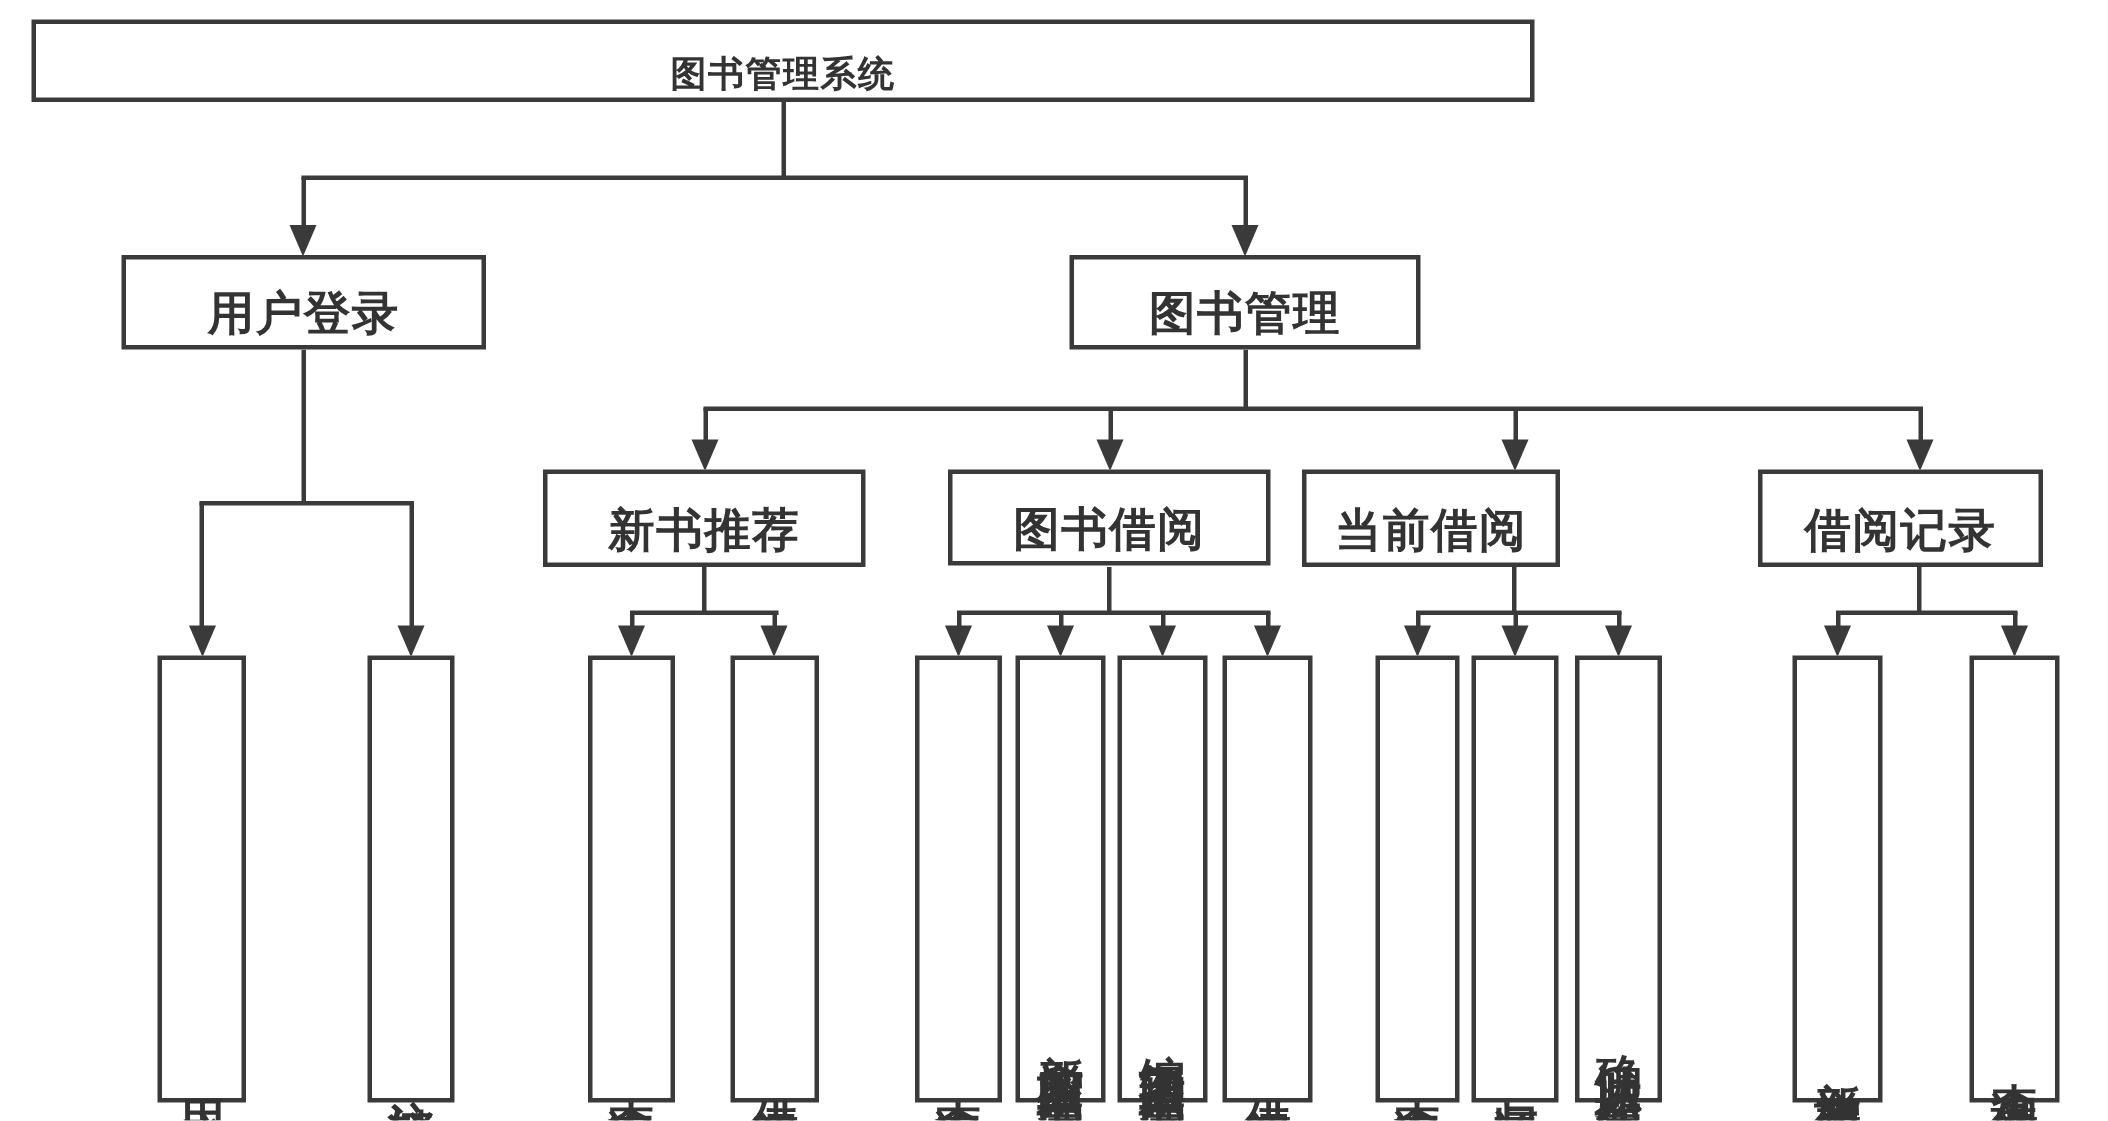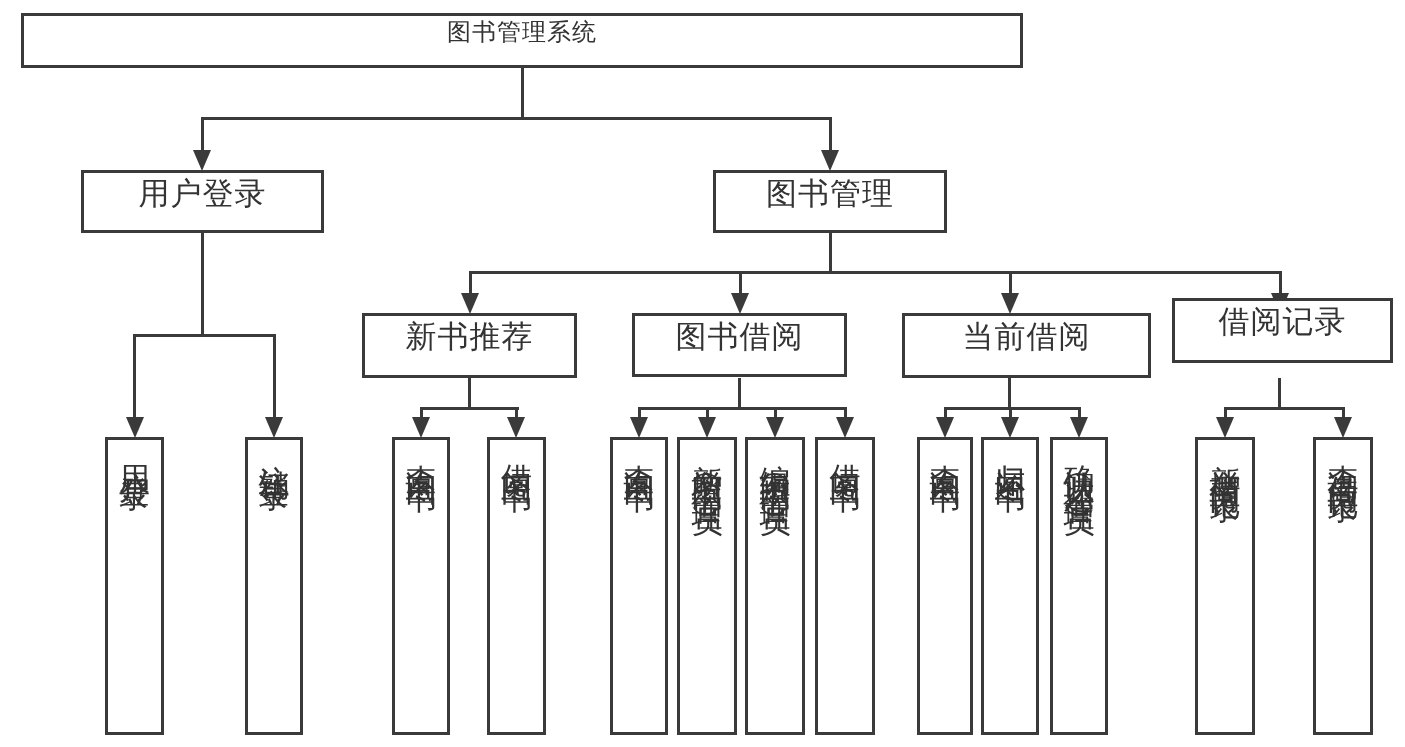--- a/index.html
+++ b/index.html
@@ -16,22 +16,23 @@
     position:relative;
     width:1405px;height:747px;
     background:var(--box-bg);
     overflow:hidden;
   }
   
   .node{
     position:absolute;
     background:var(--box-bg);
     border:3px solid var(--line);
-    display:flex;align-items:flex-start;justify-content:center;
+    display:flex;align-items:flex-end;justify-content:center;
     color:var(--text);
+    font-weight:bold;
   }
   .node .lbl{
     color:var(--text);
     font-size:31px;
     letter-spacing:1px;
     white-space:nowrap;
   }
   .node.root .lbl{font-size:24px;}
   .node.leaf .lbl{
     writing-mode:vertical-rl;
@@ -119,24 +120,24 @@
   <div class="node" style="left:713px;top:170px;width:234px;height:63px">
     <span class="lbl">图书管理</span>
   </div>
 
   <div class="node" style="left:362px;top:313px;width:215px;height:65px">
     <span class="lbl">新书推荐</span>
   </div>
   <div class="node" style="left:632px;top:313px;width:215px;height:64px">
     <span class="lbl">图书借阅</span>
   </div>
-  <div class="node" style="left:902px;top:313px;width:249px;height:65px">
+  <div class="node" style="left:868px;top:313px;width:172px;height:65px">
     <span class="lbl">当前借阅</span>
   </div>
-  <div class="node" style="left:1172px;top:298px;width:221px;height:65px">
+  <div class="node" style="left:1172px;top:313px;width:190px;height:65px">
     <span class="lbl">借阅记录</span>
   </div>
 
   <div class="node leaf" style="left:105px;top:437px;width:59px;height:298px">
     <span class="lbl">用户登录</span>
   </div>
   <div class="node leaf" style="left:245px;top:437px;width:58px;height:298px">
     <span class="lbl">注销登录</span>
   </div>
 

